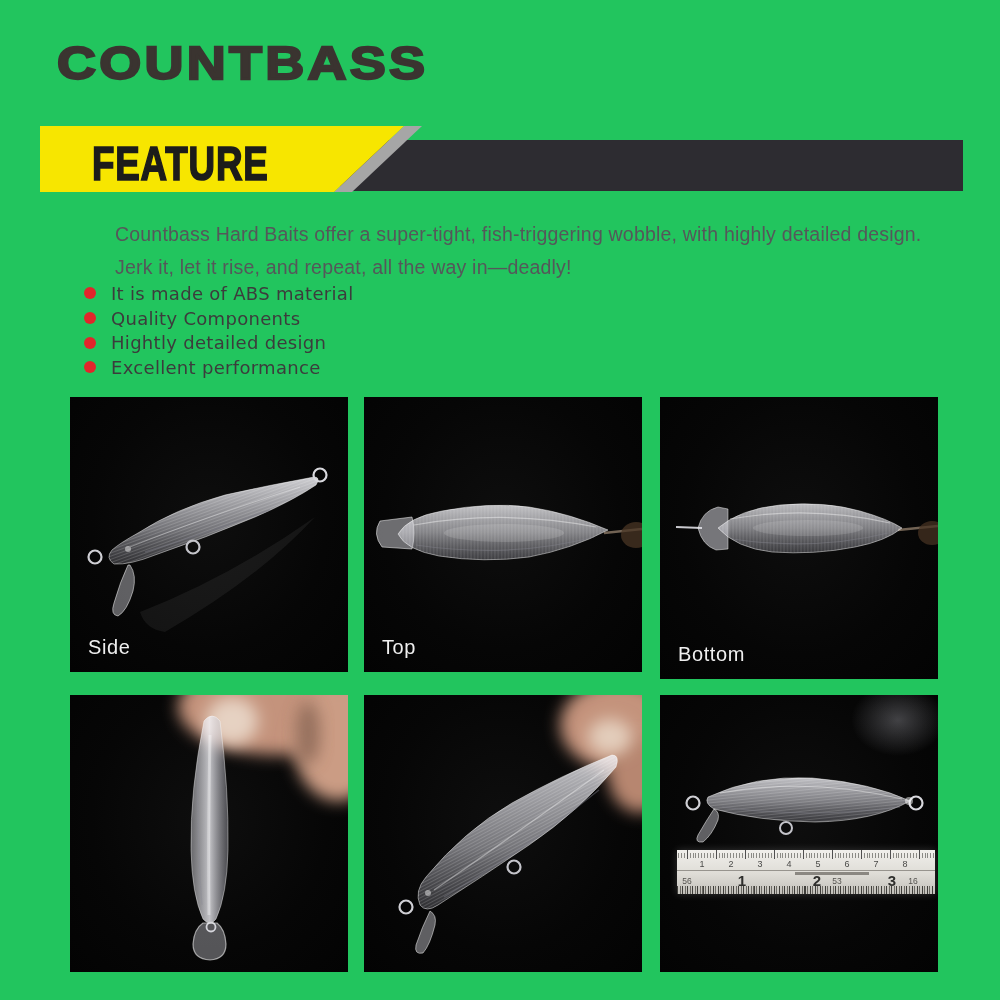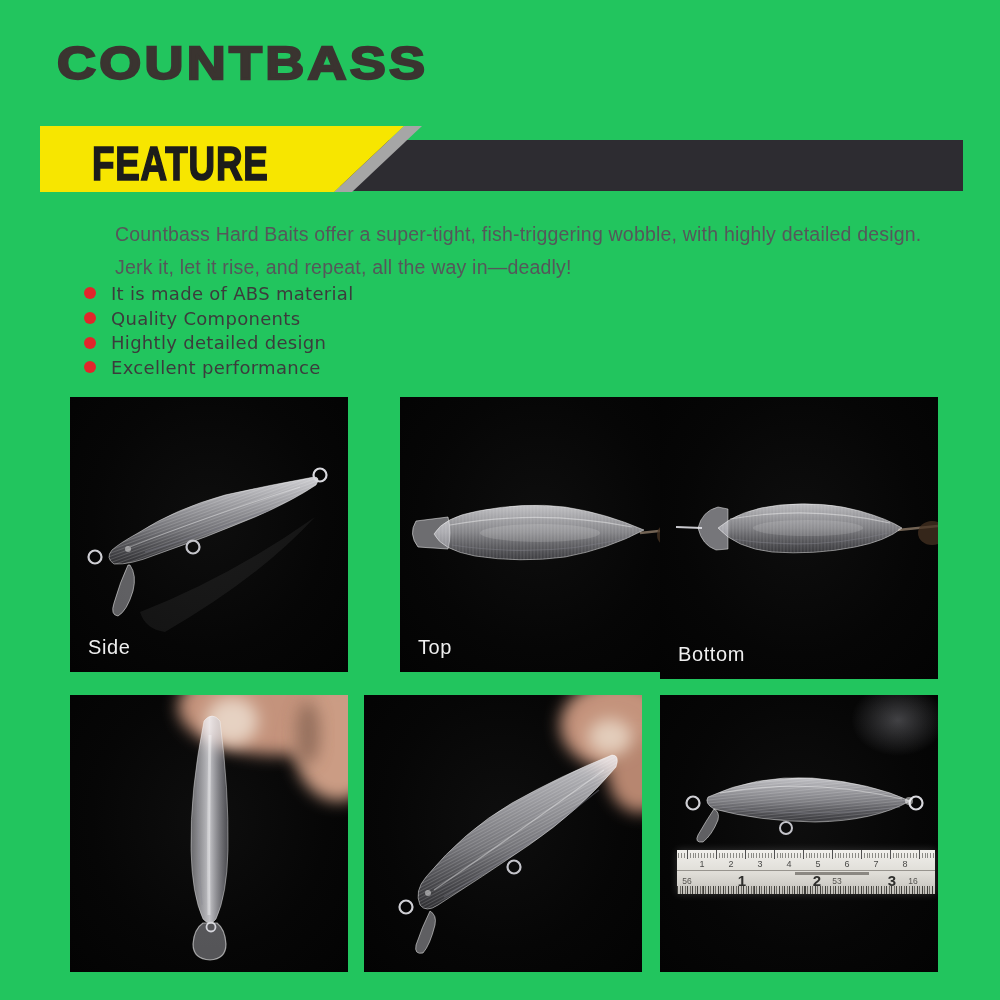--- a/index.html
+++ b/index.html
@@ -29,21 +29,21 @@
   
   .bullets{position:absolute;left:84px;top:281px;margin:0;padding:0;list-style:none;}
   .bullet{display:flex;align-items:center;height:24.7px;}
   .dot{width:12px;height:12px;border-radius:50%;background:#e2262b;margin-right:15px;flex:none;}
   .bullet-text{font-family:"DejaVu Sans",sans-serif;font-size:18px;color:#3c3c3c;letter-spacing:0.3px;}
 
   
   .photo{position:absolute;width:278px;overflow:hidden;
          background:radial-gradient(ellipse at 50% 45%, #0e0e0e 0%, #060606 60%, #030303 100%);}
   #p1{left:70px; top:397px;height:275px;}
-  #p2{left:364px;top:397px;height:275px;margin-left:36px;}
+  #p2{left:364px;top:397px;height:275px;}
   #p3{left:660px;top:397px;height:282px;}
   #p4{left:70px; top:695px;height:277px;}
   #p5{left:364px;top:695px;height:277px;}
   #p6{left:660px;top:695px;height:277px;}
   .photo svg{position:absolute;left:0;top:0;}
   .photo-label{position:absolute;left:18px;bottom:13px;color:#efefef;font-size:20px;
                letter-spacing:0.6px;}
 
   
   .ruler{position:absolute;left:17px;top:155px;width:258px;height:44px;

